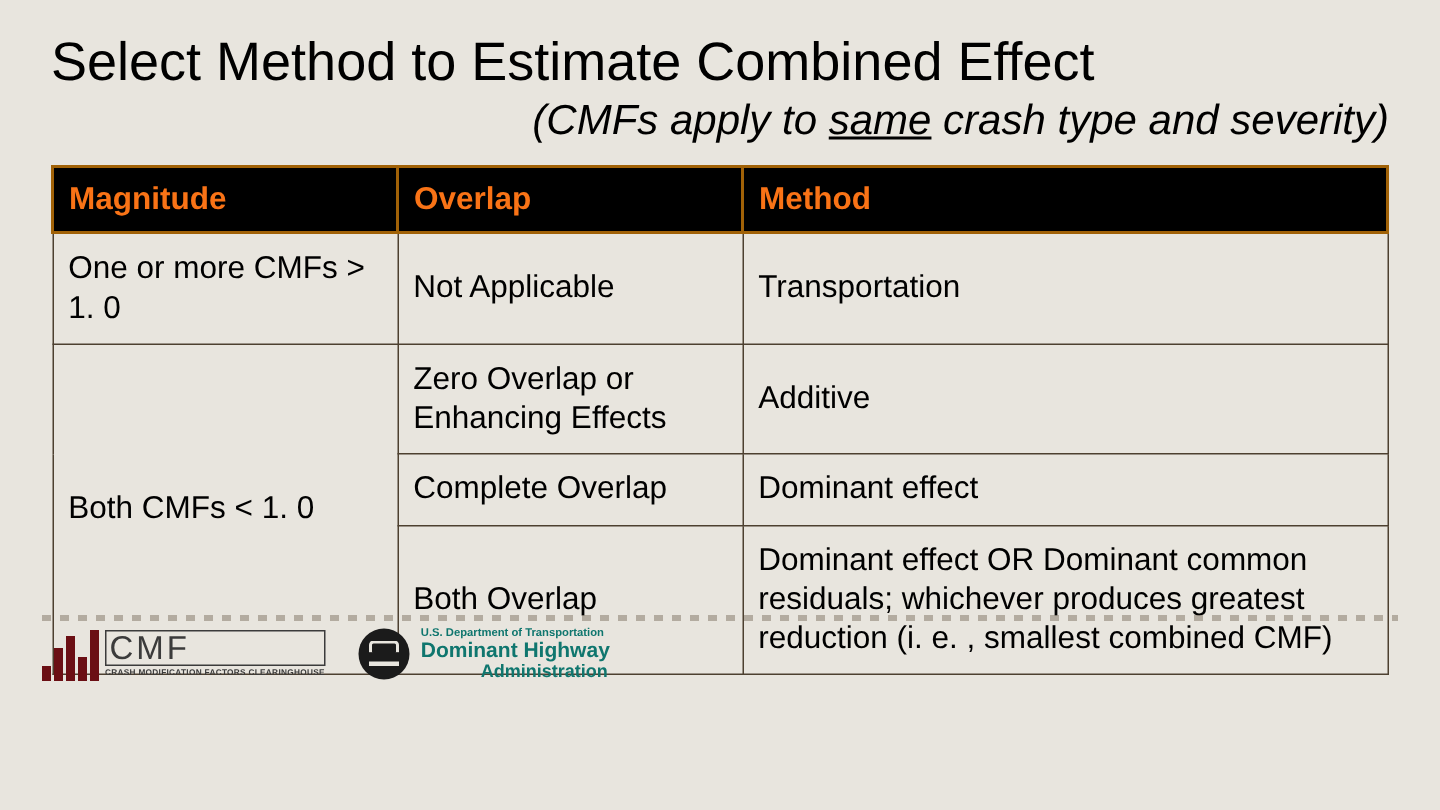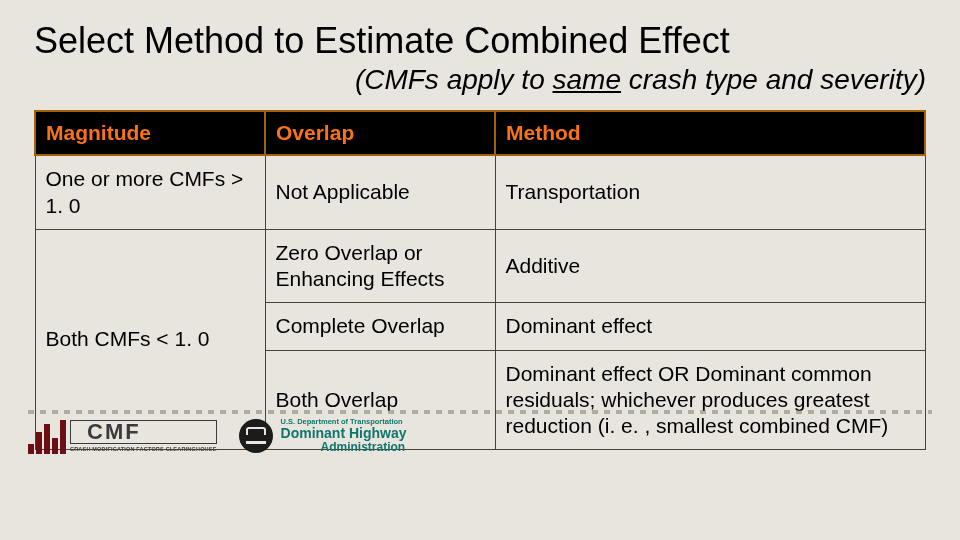--- a/index.html
+++ b/index.html
@@ -94,26 +94,26 @@
   }
   .cmf-bars span {
     display: block;
     width: 6px;
     background: #6b0f14;
   }
   .cmf-text {
     display: flex; flex-direction: column;
   }
   .cmf-text .big {
-    font-weight: 700;
+    font-weight: 400;
     font-size: 22px;
     letter-spacing: 2px;
     color: #3b3b3b;
     border: 1.5px solid #3b3b3b;
-    padding: 0 16px;
+    padding: 0 2px;
     line-height: 22px;
   }
   .cmf-text .small {
     font-size: 5.5px;
     letter-spacing: 0.2px;
     color: #3b3b3b;
     font-weight: 700;
     margin-top: 2px;
   }
 

